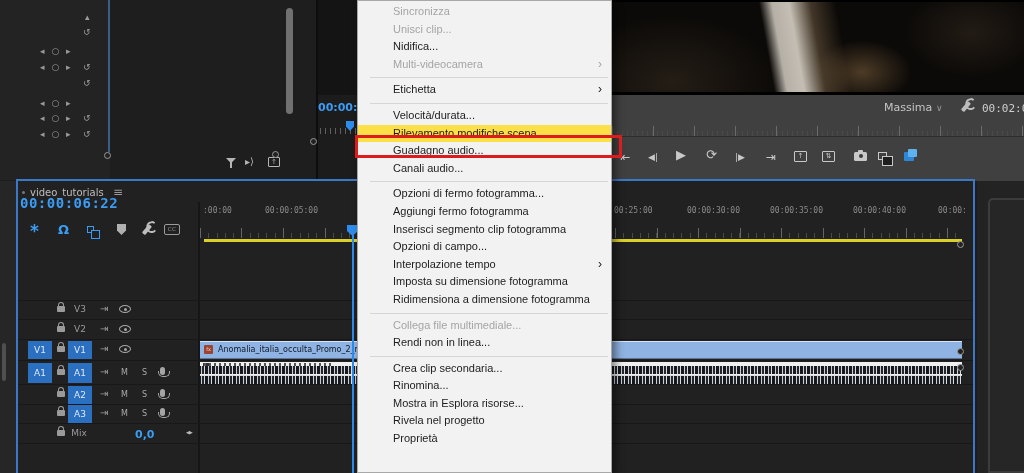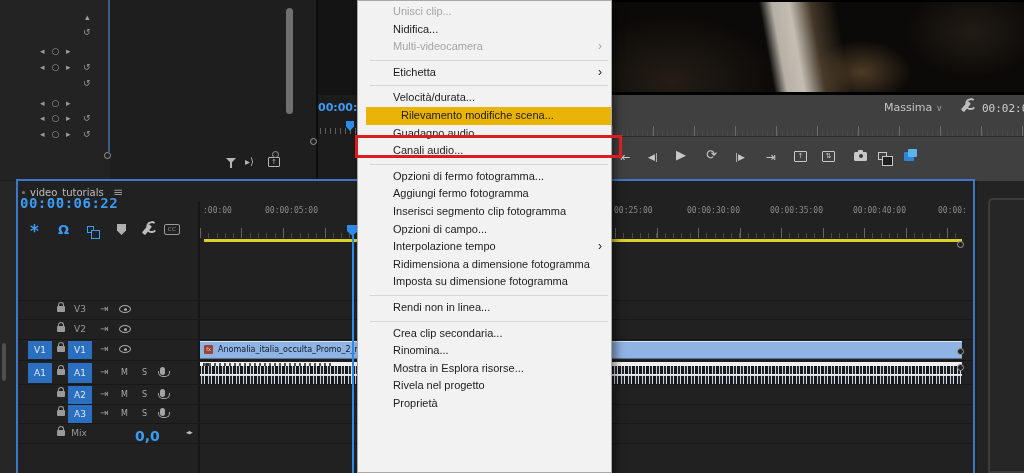--- a/index.html
+++ b/index.html
@@ -102,21 +102,21 @@
   .playhead-line { left:352px; top:235px; width:1.5px; height:238px; background:#2d8ceb; z-index:5; }
   .playhead-head { left:347px; top:225px; width:11px; height:11px; background:#2d8ceb; z-index:5;
     clip-path:polygon(0 0,100% 0,100% 55%,50% 100%,0 55%); }
   .src-playhead { left:346px; top:121px; width:8px; height:10px; background:#2d8ceb;
     clip-path:polygon(0 0,100% 0,100% 55%,50% 100%,0 55%); }
   .patch-box { position:absolute; width:24px; height:18px; background:#2b6fc0; color:#dfe9f5;
     font-size:9px; text-align:center; line-height:18px; }
   .name-plain { position:absolute; width:24px; height:18px; color:#9a9a9a; font-size:9px; text-align:center; line-height:18px; }
   .sync-glyph { position:absolute; color:#9a9a9a; font-size:10px; }
   .ms-label { position:absolute; color:#ababab; font-size:8px; }
-  .mix-val { position:absolute; color:#3b9cf5; font-size:14px; font-weight:bold; }
+  .mix-val { position:absolute; color:#3b9cf5; font-size:11px; font-weight:bold; }
   .mix-kf { position:absolute; color:#bbb; font-size:5px; letter-spacing:-1px; }
 
   .clip-video { left:200px; top:341px; width:762px; height:18px; background:#8fb3e2;
     border-top:1px solid #d5e3f5; border-bottom:1px solid #5a7396; z-index:2; }
   .fx-badge { position:absolute; left:4px; top:3px; width:9px; height:9px; background:#9c4431; border-radius:1px;
     color:#f2d8cc; font-size:5px; text-align:center; line-height:9px; }
   .clip-name { position:absolute; left:18px; top:3px; color:#0e1826; font-size:8px; white-space:nowrap; }
   .clip-audio { left:200px; top:362px; width:762px; height:22px; background:#dcdcdc; z-index:2; }
   .aud-strip { position:absolute; left:0; top:0; width:100%; height:4px; background:#f0f0f0; }
   .aud-strip-text { position:absolute; left:4px; top:1px; width:130px; height:2.5px;
@@ -131,21 +131,21 @@
   .right-inner { left:988px; top:198px; width:40px; height:275px; background:#262626;
     border:2px solid #3c3c3c; border-right:none; border-radius:5px 0 0 0; }
 
   
   .context-menu { position:absolute; left:357px; top:0; width:255px; height:473px; background:#f2f2f2;
     border:1px solid #a8a8a8; box-shadow:4px 4px 8px rgba(0,0,0,.45); z-index:50; padding-top:2px;
     font-family:"Liberation Sans", sans-serif; overflow:hidden; }
   .mi { height:17.6px; line-height:17.6px; padding-left:35px; font-size:11px; color:#1c1c1c;
     position:relative; white-space:nowrap; }
   .mi.dis { color:#a5a5a5; }
-  .mi.hl { background:#eab308;margin-left:8px; }
+  .mi.hl { background:#fde047; }
   .mi .arrow { position:absolute; right:9px; top:0; font-size:12px; }
   .msep { height:8px; position:relative; }
   .msep::after { content:""; position:absolute; left:12px; right:3px; top:50%; height:1px; background:#d6d6d6; }
   .red-box { position:absolute; left:355px; top:135px; width:267px; height:23px;
     border:3px solid #dd1d1d; z-index:60; }
 </style>
 </head>
 <body>
 
 <div class="abs ec-panel">
@@ -298,39 +298,41 @@
 <div class="abs right-inner"></div>
 
 <div class="knob" style="left:104px;top:152px"></div>
 <div class="knob" style="left:272px;top:151px"></div>
 <div class="knob" style="left:310px;top:138px"></div>
 <div class="knob" style="left:957px;top:241px;z-index:6"></div>
 <div class="knob" style="left:957px;top:348px;z-index:6"></div>
 <div class="knob" style="left:957px;top:364px;z-index:6"></div>
 
 <div class="context-menu">
+  <div class="mi dis"><span>Sincronizza</span></div>
   <div class="mi dis"><span>Unisci clip...</span></div>
   <div class="mi"><span>Nidifica...</span></div>
   <div class="mi dis"><span>Multi-videocamera</span><span class="arrow">›</span></div>
   <div class="msep"></div>
   <div class="mi"><span>Etichetta</span><span class="arrow">›</span></div>
   <div class="msep"></div>
   <div class="mi"><span>Velocità/durata...</span></div>
   <div class="mi hl"><span>Rilevamento modifiche scena...</span></div>
   <div class="mi"><span>Guadagno audio...</span></div>
   <div class="mi"><span>Canali audio...</span></div>
   <div class="msep"></div>
   <div class="mi"><span>Opzioni di fermo fotogramma...</span></div>
   <div class="mi"><span>Aggiungi fermo fotogramma</span></div>
   <div class="mi"><span>Inserisci segmento clip fotogramma</span></div>
   <div class="mi"><span>Opzioni di campo...</span></div>
   <div class="mi"><span>Interpolazione tempo</span><span class="arrow">›</span></div>
+  <div class="mi"><span>Imposta su dimensione fotogramma</span></div>
   <div class="mi"><span>Ridimensiona a dimensione fotogramma</span></div>
-  <div class="mi"><span>Imposta su dimensione fotogramma</span></div>
-  <div class="msep"></div>
+  <div class="msep"></div>
+  <div class="mi dis"><span>Collega file multimediale...</span></div>
   <div class="mi"><span>Rendi non in linea...</span></div>
   <div class="msep"></div>
   <div class="mi"><span>Crea clip secondaria...</span></div>
   <div class="mi"><span>Rinomina...</span></div>
   <div class="mi"><span>Mostra in Esplora risorse...</span></div>
   <div class="mi"><span>Rivela nel progetto</span></div>
   <div class="mi"><span>Proprietà</span></div>
 </div>
 
 <div class="red-box"></div>

